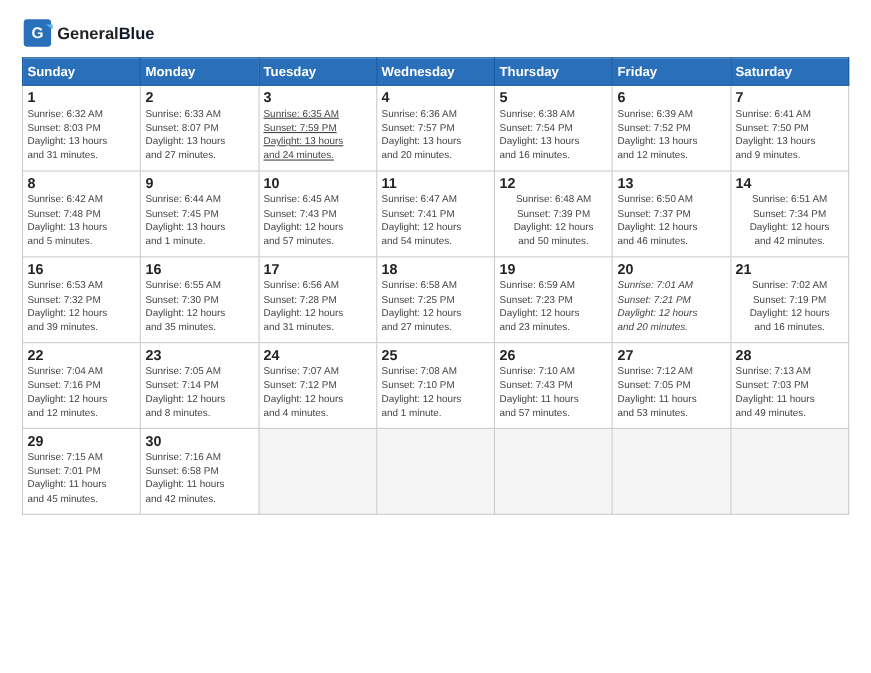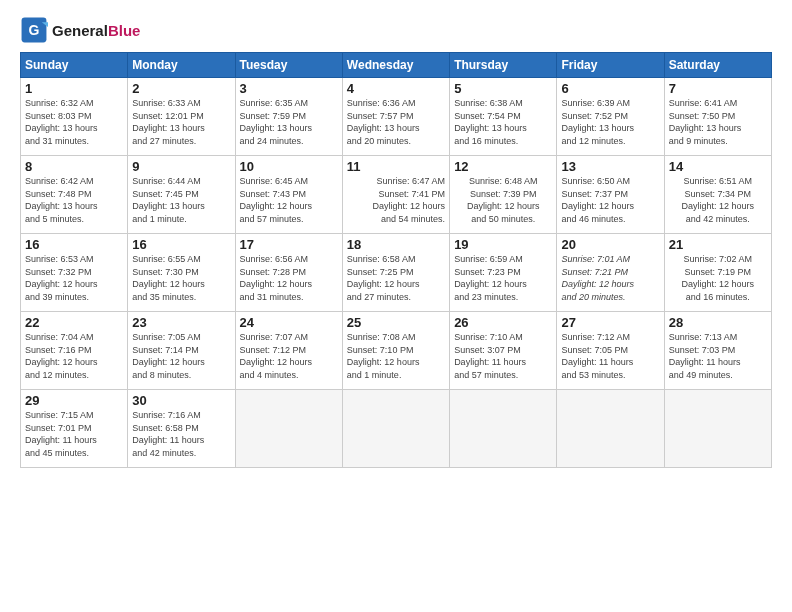--- a/index.html
+++ b/index.html
@@ -88,21 +88,21 @@
 
 <div class="page">
   <div class="header-row">
     <div class="logo">
       <svg class="logo-icon" viewBox="0 0 36 36">
         <rect x="2" y="2" width="32" height="32" rx="4" fill="#2a6fba"></rect>
         <text x="18" y="24" font-size="18" fill="white" text-anchor="middle" font-weight="bold">G</text>
         <polygon points="28,8 36,14 36,8" fill="#5cb3e8"></polygon>
       </svg>
       <div>
-        <div style="font-size:15px;font-weight:bold;color:#222;">General<span style="color:#be185d;">Blue</span></div>
+        <div style="font-size:15px;font-weight:bold;color:#222;">General<span style="color:#0f172a;">Blue</span></div>
       </div>
     </div>
     <div class="title-block">
       <div class="month-title"></div>
       <div class="subtitle"></div>
     </div>
   </div>
 
   <table class="calendar">
     <thead>
@@ -121,27 +121,27 @@
           <td>
             <span class="day-num">1</span>
             <div class="day-info" style="white-space: pre-line;">Sunrise: 6:32 AM
 Sunset: 8:03 PM
 Daylight: 13 hours
 and 31 minutes.</div>
           </td>
           <td>
             <span class="day-num">2</span>
             <div class="day-info" style="white-space: pre-line;">Sunrise: 6:33 AM
-Sunset: 12:01 PM
+Sunset: 8:07 PM
 Daylight: 13 hours
 and 27 minutes.</div>
           </td>
           <td>
             <span class="day-num">3</span>
-            <div class="day-info" style="white-space: pre-line;">Sunrise: 6:35 AM
+            <div class="day-info" style="white-space: pre-line; text-decoration: underline;">Sunrise: 6:35 AM
 Sunset: 7:59 PM
 Daylight: 13 hours
 and 24 minutes.</div>
           </td>
           <td>
             <span class="day-num">4</span>
             <div class="day-info" style="white-space: pre-line;">Sunrise: 6:36 AM
 Sunset: 7:57 PM
 Daylight: 13 hours
 and 20 minutes.</div>
@@ -185,21 +185,21 @@
           </td>
           <td>
             <span class="day-num">10</span>
             <div class="day-info" style="white-space: pre-line;">Sunrise: 6:45 AM
 Sunset: 7:43 PM
 Daylight: 12 hours
 and 57 minutes.</div>
           </td>
           <td>
             <span class="day-num">11</span>
-            <div class="day-info" style="white-space: pre-line; text-align: right;">Sunrise: 6:47 AM
+            <div class="day-info" style="white-space: pre-line;">Sunrise: 6:47 AM
 Sunset: 7:41 PM
 Daylight: 12 hours
 and 54 minutes.</div>
           </td>
           <td>
             <span class="day-num">12</span>
             <div class="day-info" style="white-space: pre-line; text-align: center;">Sunrise: 6:48 AM
 Sunset: 7:39 PM
 Daylight: 12 hours
 and 50 minutes.</div>
@@ -295,21 +295,21 @@
           <td>
             <span class="day-num">25</span>
             <div class="day-info" style="white-space: pre-line;">Sunrise: 7:08 AM
 Sunset: 7:10 PM
 Daylight: 12 hours
 and 1 minute.</div>
           </td>
           <td>
             <span class="day-num">26</span>
             <div class="day-info" style="white-space: pre-line;">Sunrise: 7:10 AM
-Sunset: 3:07 PM
+Sunset: 7:43 PM
 Daylight: 11 hours
 and 57 minutes.</div>
           </td>
           <td>
             <span class="day-num">27</span>
             <div class="day-info" style="white-space: pre-line;">Sunrise: 7:12 AM
 Sunset: 7:05 PM
 Daylight: 11 hours
 and 53 minutes.</div>
           </td>

